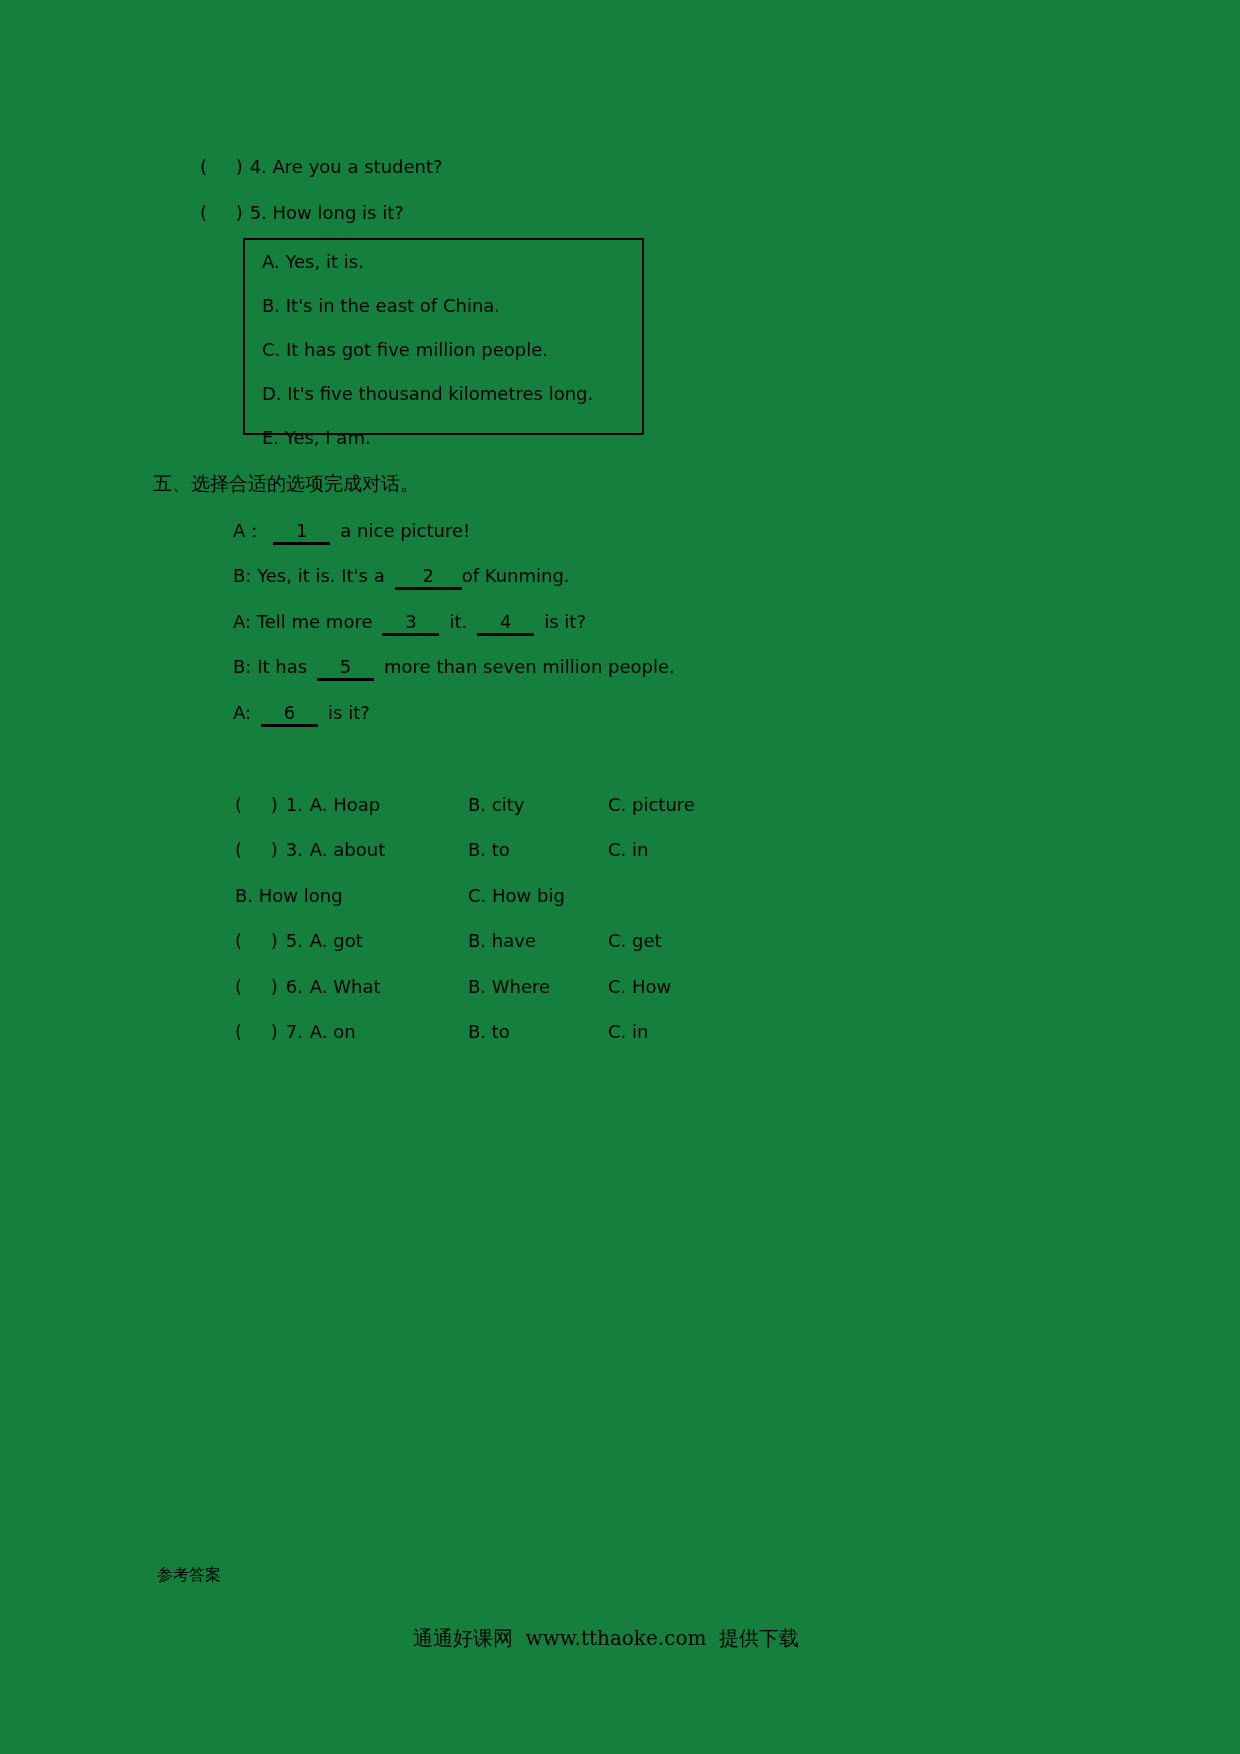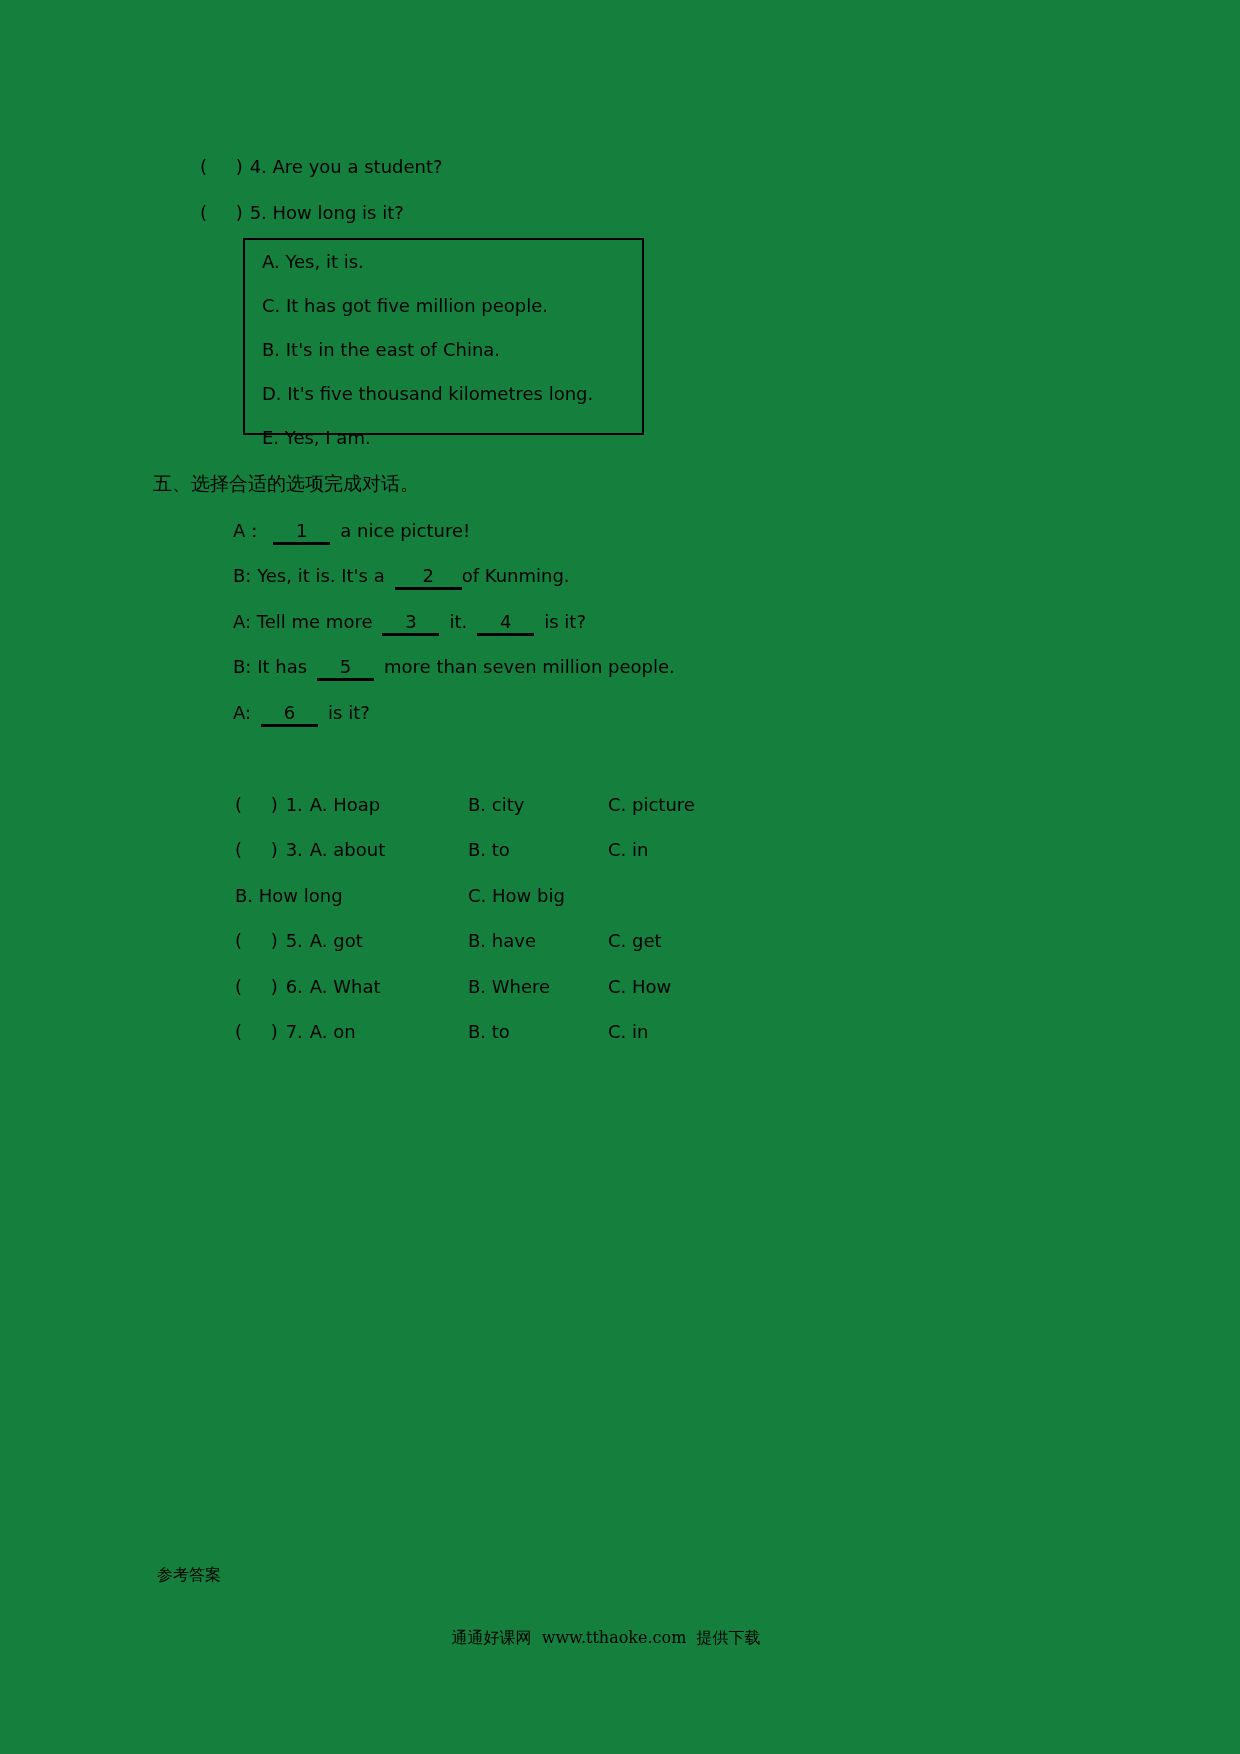--- a/index.html
+++ b/index.html
@@ -62,37 +62,37 @@
   .answers-title {
     position: absolute; left: 157px; top: 1563px;
     font-family: "DejaVu Serif", serif;
     font-size: 16px; line-height: 24px;
   }
   
   .footer {
     position: absolute; left: 0; top: 1626px; width: 1212px;
     text-align: center;
     font-family: "DejaVu Serif", serif;
-    font-size: 16px; line-height: 24px;
+    font-size: 20px; line-height: 24px;
   }
 </style>
 </head>
 <body>
 
 <div class="page">
 
   <div class="matching">
     <div class="m-line"><span>(&nbsp;&nbsp;&nbsp;&nbsp;&nbsp;)</span><span class="m-label">4. Are you a student?</span></div>
     <div class="m-line"><span>(&nbsp;&nbsp;&nbsp;&nbsp;&nbsp;)</span><span class="m-label">5. How long is it?</span></div>
   </div>
 
   <div class="answer-box">
     <div class="box-option">A. Yes, it is.</div>
+    <div class="box-option">B. It's in the east of China.</div>
     <div class="box-option">C. It has got five million people.</div>
-    <div class="box-option">B. It's in the east of China.</div>
     <div class="box-option">D. It's five thousand kilometres long.</div>
     <div class="box-option">E. Yes, I am.</div>
   </div>
 
   <div class="section-heading">五、选择合适的选项完成对话。</div>
 
   <div class="dialogue">
     <div class="d-line"><span>A：</span><span class="blank">1</span><span>a nice picture!</span></div>
     <div class="d-line"><span>B: Yes, it is. It's a</span><span class="blank wide tight">2</span><span>of Kunming.</span></div>
     <div class="d-line"><span>A: Tell me more</span><span class="blank">3</span><span>it.</span><span class="blank">4</span><span>is it?</span></div>

